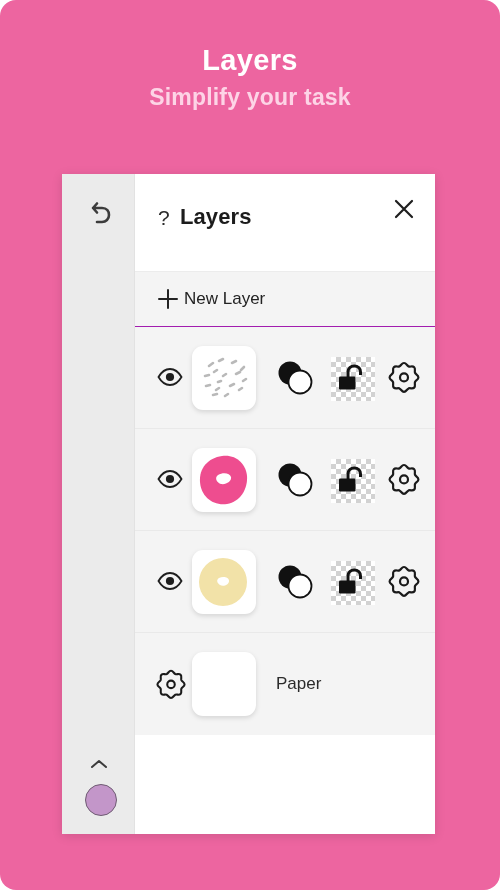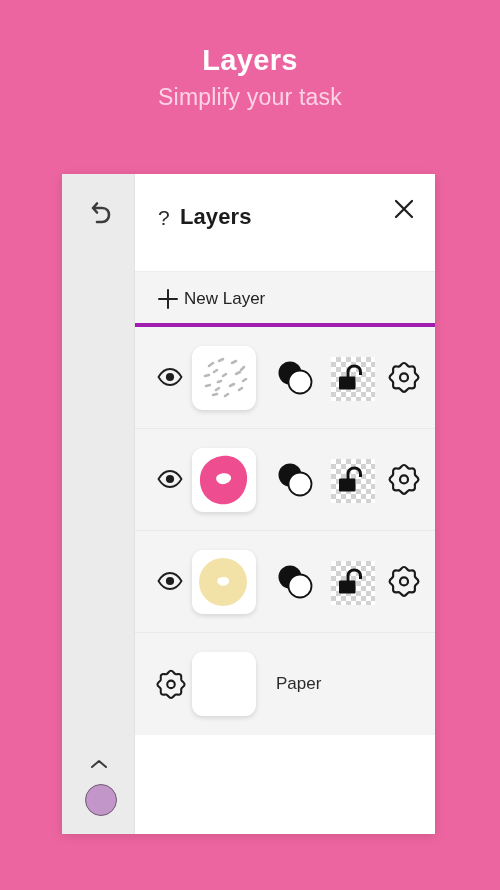--- a/index.html
+++ b/index.html
@@ -3,32 +3,33 @@
 <meta charset="utf-8">
 <style>
   * { margin:0; padding:0; box-sizing:border-box; }
   html,body {
     width:500px; height:890px; overflow:hidden;
     font-family:"Liberation Sans", sans-serif;
   }
   #root {
     position:relative; width:500px; height:890px;
     background:#ed65a0;
+    border-radius:16px;
   }
 
   
   .promo-title {
     position:absolute; top:44px; left:0; width:500px;
     text-align:center; color:#ffffff;
     font-size:29px; font-weight:bold; letter-spacing:.3px;
   }
   .promo-sub {
     position:absolute; top:84px; left:0; width:500px;
     text-align:center; color:#fdd4e6;
-    font-size:23px; font-weight:400; letter-spacing:.2px;
+    font-size:23px; font-weight:700; letter-spacing:.2px;
   }
 
   
   .app {
     position:absolute; left:62px; top:174px;
     width:373px; height:660px;
     background:#ffffff; overflow:hidden;
     box-shadow:0 2px 10px rgba(0,0,0,.13);
   }
 
@@ -81,21 +82,21 @@
     font-size:22px; font-weight:bold; color:#1c1c1c;
     letter-spacing:.1px;
   }
   .close-icon {
     position:absolute; right:18px; top:22px;
     width:26px; height:26px;
   }
 
   .newlayer {
     position:relative; height:55px; background:#f4f4f4;
-    border-bottom:4px solid #a21caf;
+    border-bottom:1px solid #a21caf;
   }
   .plus-icon { position:absolute; left:22px; top:16px; width:22px; height:22px; }
   .newlayer-label {
     position:absolute; left:49px; top:17px;
     font-size:17px; color:#232323;
   }
 
   .rows { background:#f4f4f4;text-decoration:underline; }
   .row {
     position:relative; height:102px;

